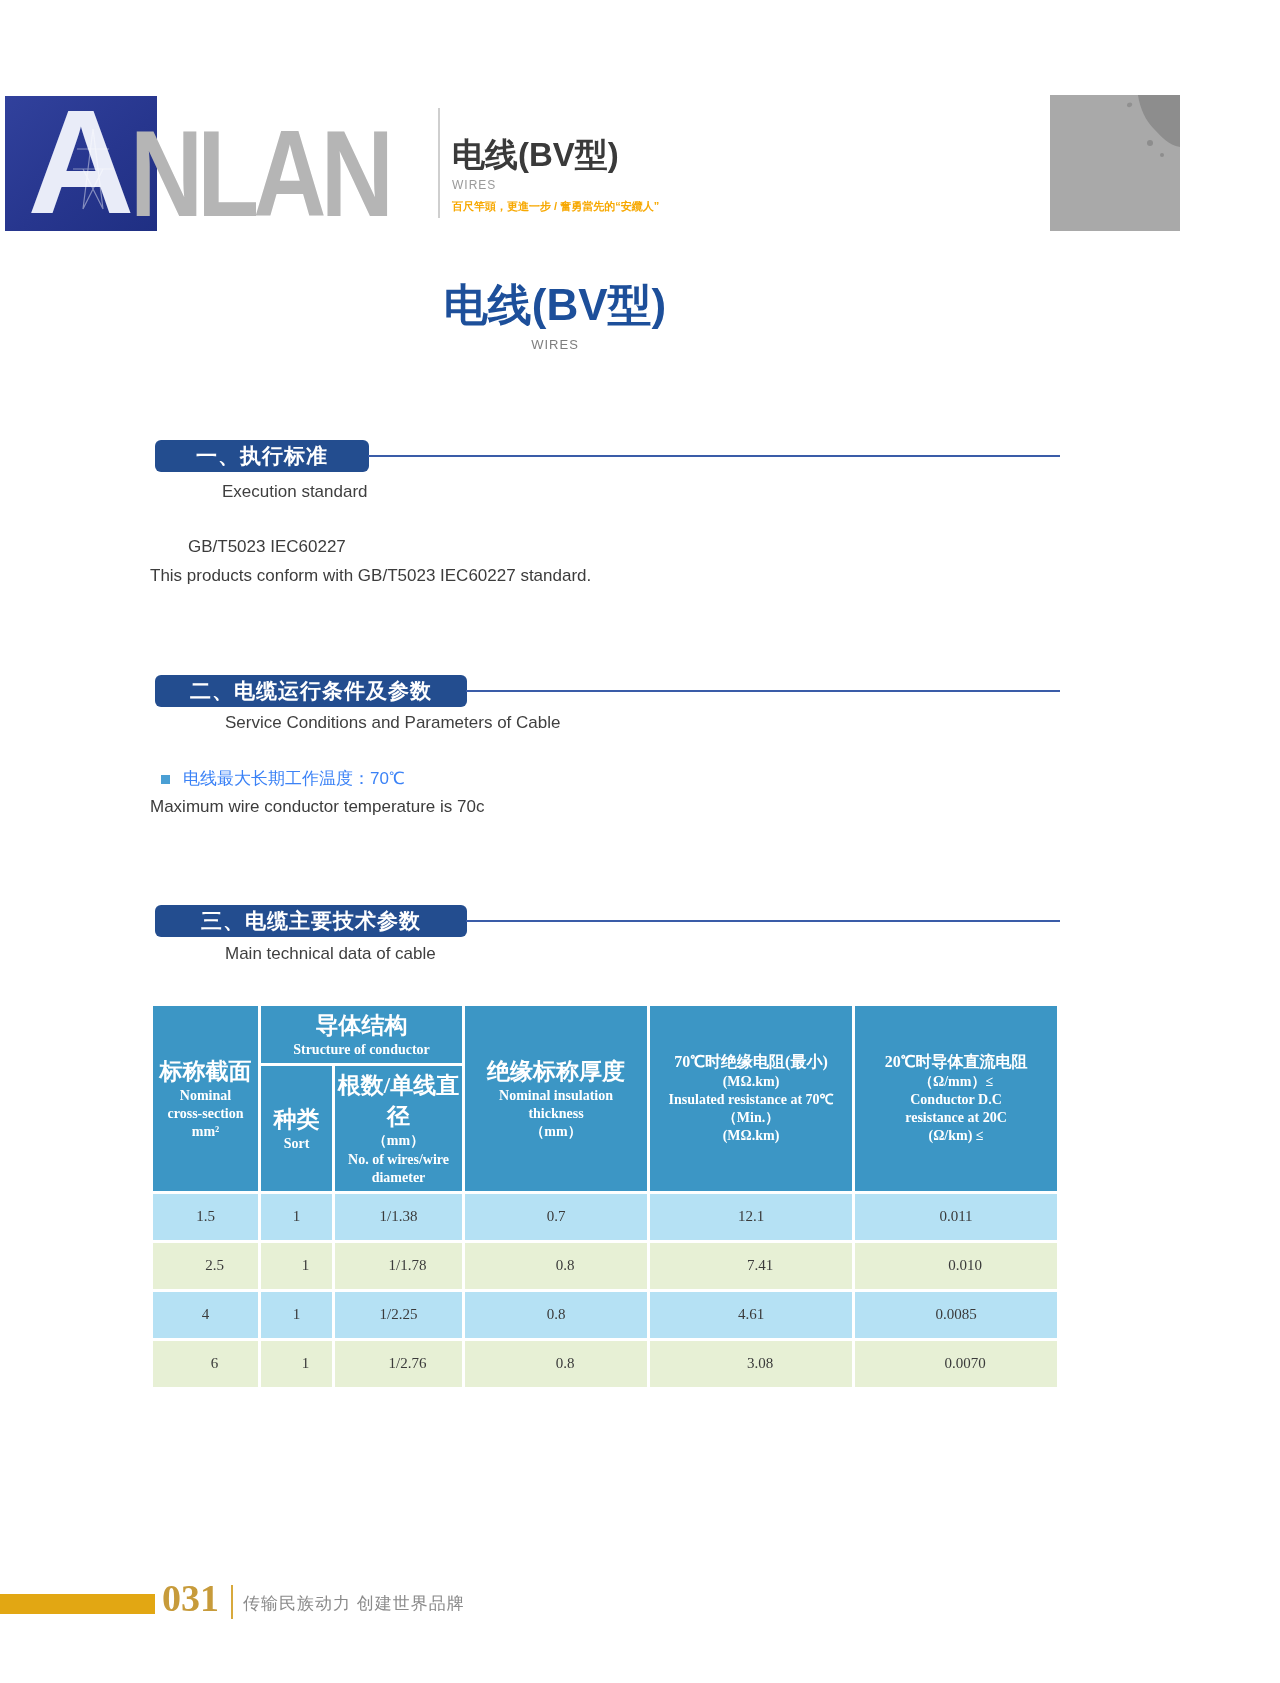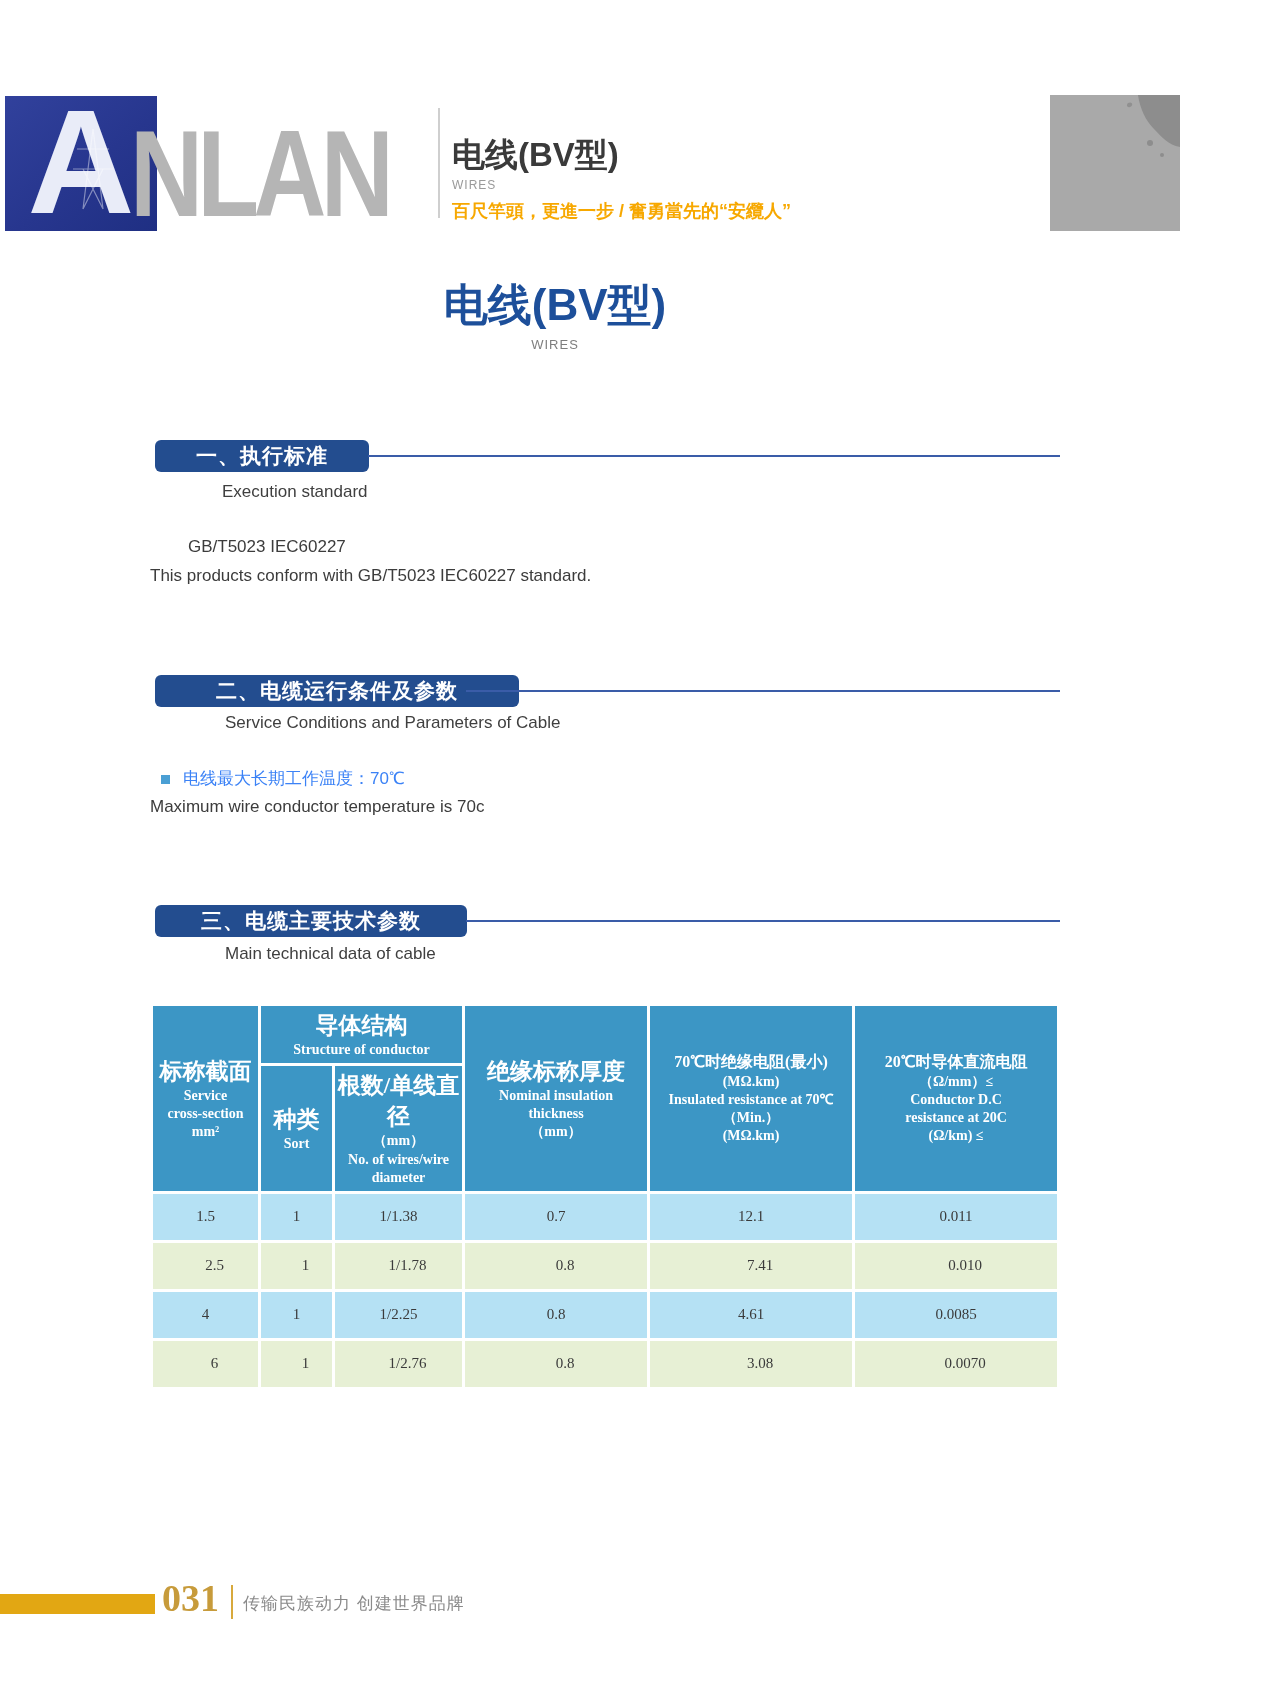--- a/index.html
+++ b/index.html
@@ -12,35 +12,35 @@
     background:linear-gradient(140deg,#31419c 0%, #27368e 55%, #1f2f83 100%); }
   .logo-a { position:absolute; left:0; top:-14px; width:152px; text-align:center;
     font-size:148px; line-height:160px; font-weight:bold; color:#e9ecf8; }
   .pylon-svg { position:absolute; left:58px; top:28px; opacity:0.8; }
   .logo-rest { position:absolute; left:130px; top:118px; font-size:122px; line-height:112px;
     font-weight:bold; color:#b5b5b5; letter-spacing:-7px; transform:scaleX(0.83);
     transform-origin:left top; }
   .header-divider { position:absolute; left:438px; top:108px; width:2px; height:110px; background:#cfcfcf; }
   .header-product-zh { position:absolute; left:452px; top:133px; font-size:33px; font-weight:bold; color:#3a3a3a; }
   .header-product-en { position:absolute; left:452px; top:178px; font-size:12px; color:#9a9a9a; letter-spacing:1px; }
-  .header-tagline { position:absolute; left:452px; top:199px; font-size:18px; font-weight:bold; color:#f7a800; }
+  .header-tagline { position:absolute; left:452px; top:199px; font-size:11px; font-weight:bold; color:#f7a800; }
   .map-thumb { position:absolute; left:1050px; top:95px; width:130px; height:136px; background:#a9a9a9; }
 
   
   .doc-title-zh { position:absolute; left:150px; top:276px; width:810px; text-align:center;
     font-size:44px; font-weight:bold; color:#1d4f9a; }
   .doc-title-en { position:absolute; left:150px; top:337px; width:810px; text-align:center;
     font-size:13px; color:#7e7e7e; letter-spacing:1px; }
 
   
   .sec-box { position:absolute; left:155px; height:32px; background:#234d8f; color:#ffffff;
     display:flex; align-items:center; justify-content:center; font-size:21px; font-weight:bold;
     letter-spacing:1px;border-radius:6px; }
   .sec-box-1 { top:440px; width:214px; }
-  .sec-box-2 { top:675px; width:364px; }
+  .sec-box-2 { top:675px; width:312px; }
   .sec-box-3 { top:905px; width:312px; }
   .sec-line { position:absolute; height:2px; background:#3a5ca8; }
   .sec-line-1 { left:368px; top:455px; width:692px; }
   .sec-line-2 { left:466px; top:690px; width:594px; }
   .sec-line-3 { left:466px; top:920px; width:594px; }
   .sec-sub { position:absolute; font-size:17px; color:#3f3f3f; }
   .sec-sub-1 { left:222px; top:482px; }
   .sec-sub-2 { left:225px; top:713px; }
   .sec-sub-3 { left:225px; top:944px; }
   .body-text { position:absolute; font-size:17px; color:#3c3c3c; }
@@ -122,21 +122,21 @@
         <col style="width:71px">
         <col style="width:127px">
       <col style="width:182px">
         <col style="width:202px">
         <col style="width:202px">
     </colgroup>
     <tbody>
         <tr>
       <th rowspan="2">
         <div class="th-zh">标称截面</div>
-        <div class="th-en">Service</div>
+        <div class="th-en">Nominal</div>
         <div class="th-en">cross-section</div>
         <div class="th-en">mm²</div>
       </th>
       <th colspan="2" class="gh">
         <div class="th-zh">导体结构</div>
         <div class="th-en">Structure of conductor</div>
       </th>
       <th rowspan="2">
         <div class="th-zh">绝缘标称厚度</div>
         <div class="th-en">Nominal insulation</div>

